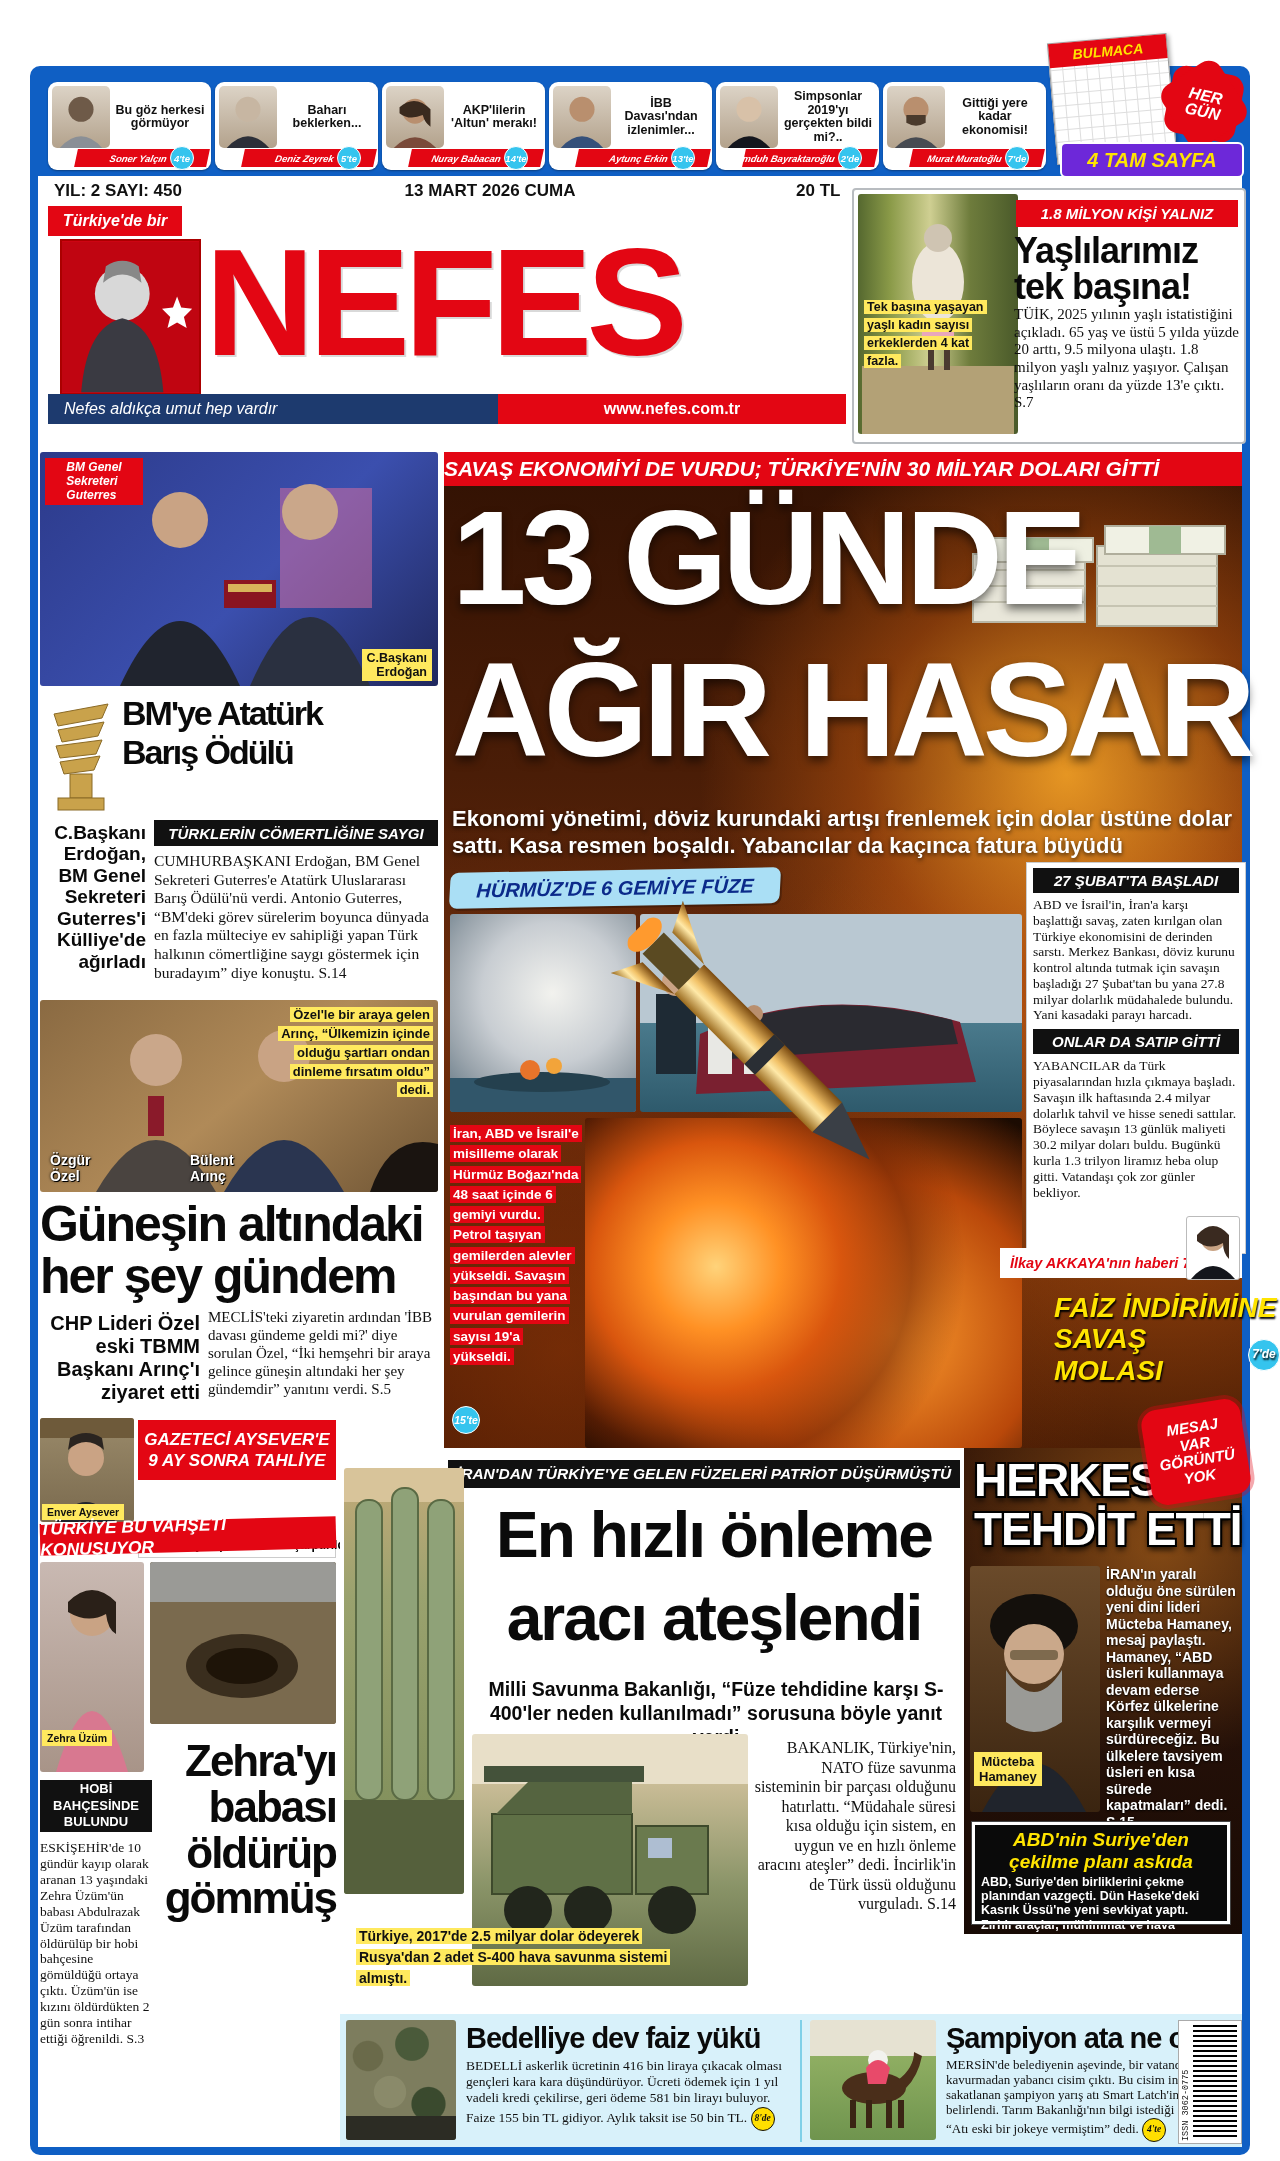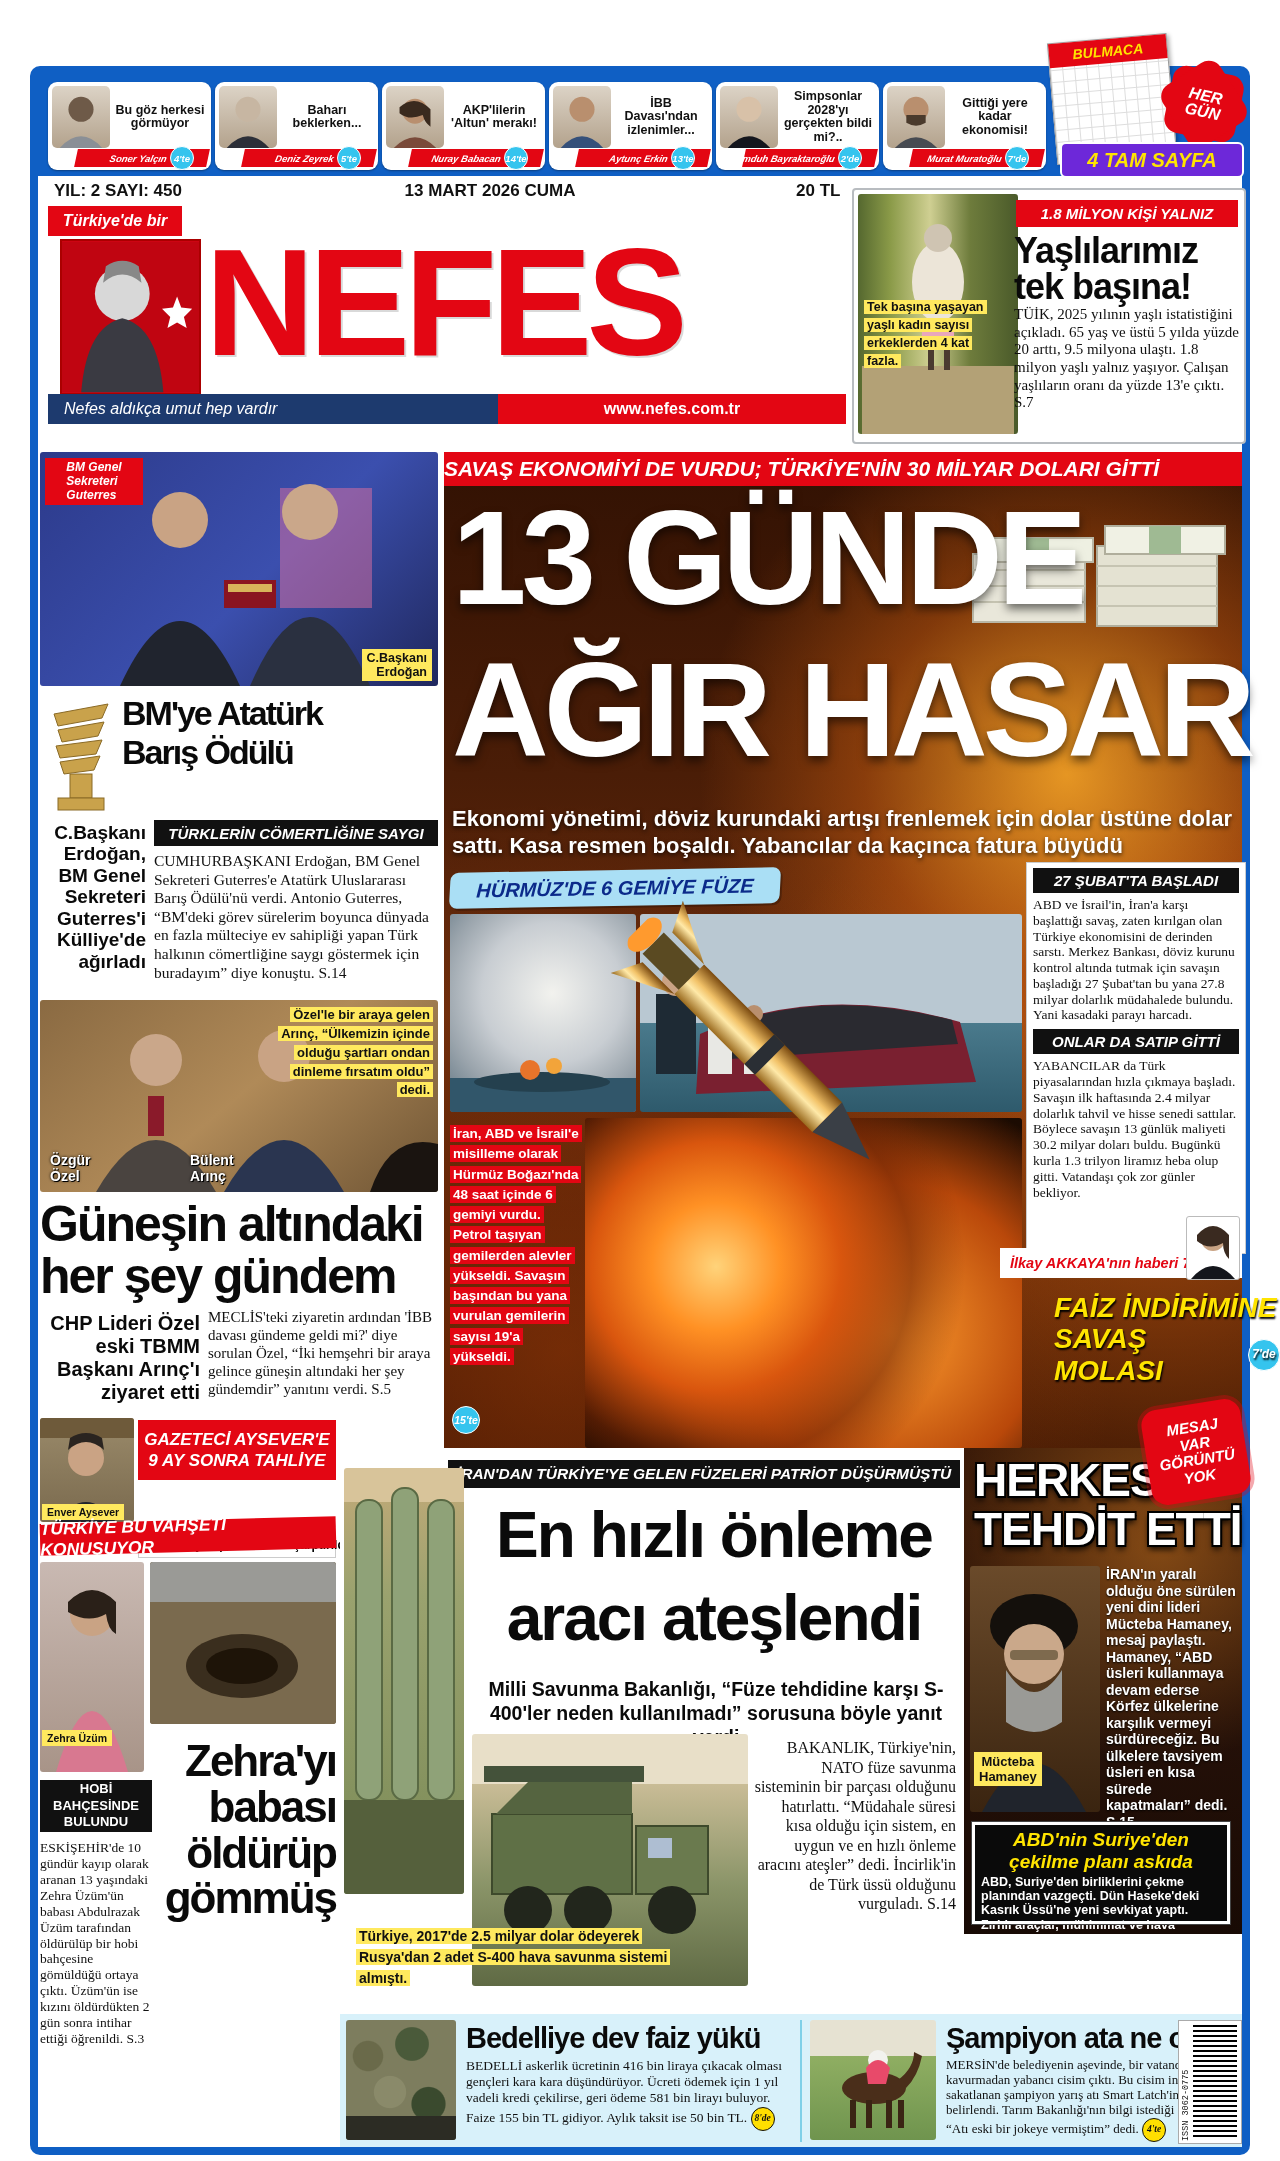--- a/index.html
+++ b/index.html
@@ -101,21 +101,21 @@
     <div class="namebar">
         <span>Aytunç Erkin</span>
         <span class="pgc">13'te</span>
       </div>
   </div>
   <div class="abs colcard" style="left:716px">
     <div class="face"><svg viewBox="0 0 60 64">
           <circle cx="30" cy="24" r="13" fill="#d8c1a8"></circle>
           <path d="M8 64 Q30 40 52 64Z" fill="#14161d"></path>
         </svg></div>
-    <div class="chead">Simpsonlar 2028'yı gerçekten bildi mi?..</div>
+    <div class="chead">Simpsonlar 2019'yı gerçekten bildi mi?..</div>
     <div class="namebar">
         <span>Memduh Bayraktaroğlu</span>
         <span class="pgc">2'de</span>
       </div>
   </div>
   <div class="abs colcard" style="left:883px">
     <div class="face"><svg viewBox="0 0 60 64">
           <circle cx="30" cy="24" r="13" fill="#b98f6e"></circle>
           <path d="M20 30 h20 v8 q-10 6 -20 0Z" fill="#4a3a2c"></path>
           <path d="M8 64 Q30 42 52 64Z" fill="#474b52"></path>

